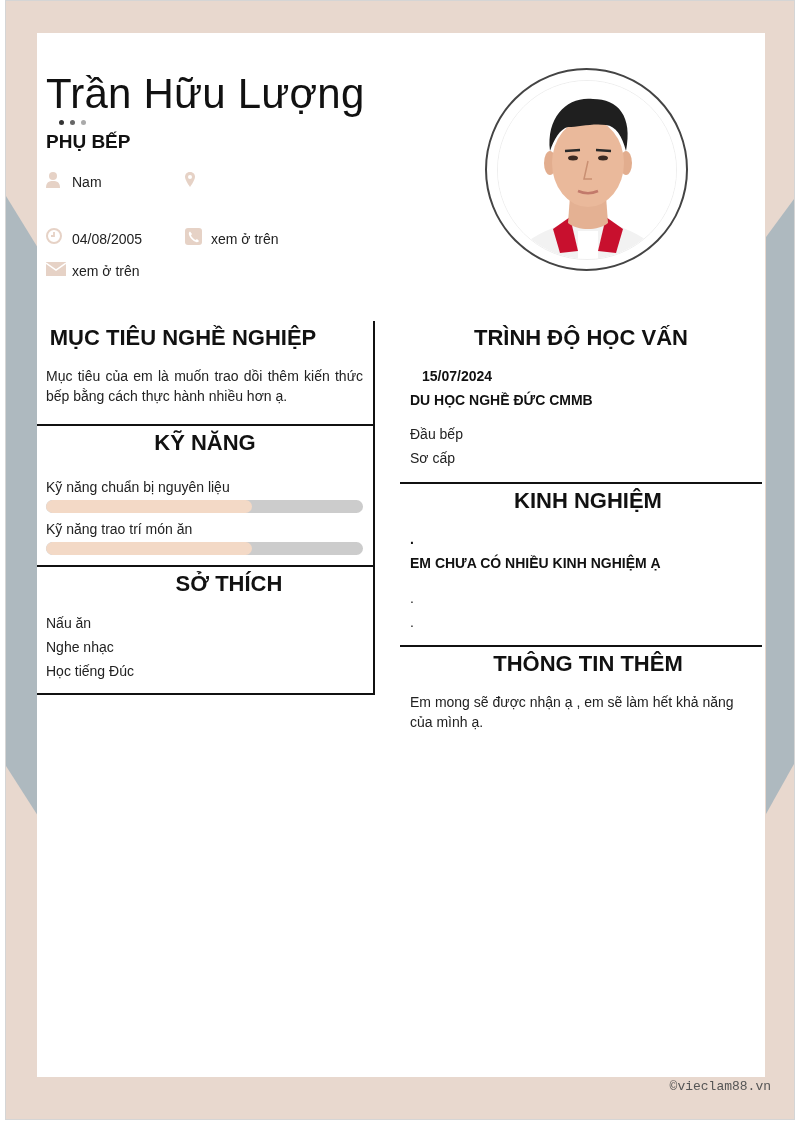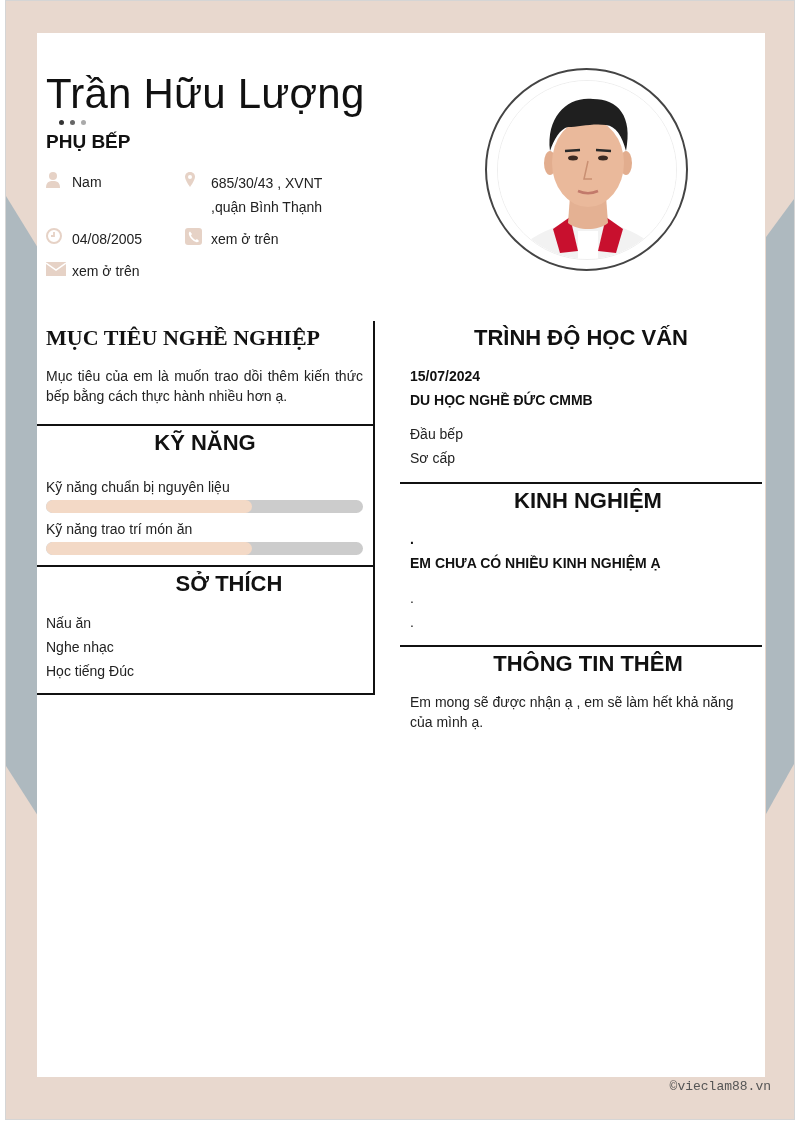--- a/index.html
+++ b/index.html
@@ -86,22 +86,20 @@
     <path d="M0 17 C0 11 3 10 7 10 C11 10 14 11 14 17 Z" fill="#e6d2c6"></path>
   </svg>
   <span class="tx">Nam</span>
 </div>
 
 <div class="info" style="left:185px; top:171px;">
   <svg class="ic" viewBox="0 0 18 18">
     <path d="M5 0 C1.5 0 0 2.5 0 5 C0 8 5 15 5 15 C5 15 10 8 10 5 C10 2.5 8.5 0 5 0 Z" fill="#e6d2c6"></path>
     <circle cx="5" cy="5" r="2" fill="#fff"></circle>
   </svg>
-  <span class="tx">685/30/43 , XVNT
-,quận Bình Thạnh</span>
 </div>
 
 <div class="info" style="left:46px; top:227px;">
   <svg class="ic" viewBox="0 0 18 18">
     <circle cx="8" cy="8" r="7" fill="none" stroke="#e6d2c6" stroke-width="2"></circle>
     <path d="M8 4 V8 H5" fill="none" stroke="#e6d2c6" stroke-width="1.8"></path>
   </svg>
   <span class="tx">04/08/2005</span>
 </div>
 
@@ -151,40 +149,40 @@
   </div>
 </div>
 
 <div class="vline"></div>
 <div class="hline" style="left:37px; top:424px; width:337px;"></div>
 <div class="hline" style="left:37px; top:565px; width:337px;"></div>
 <div class="hline" style="left:37px; top:693px; width:338px;"></div>
 <div class="hline" style="left:400px; top:482px; width:362px;"></div>
 <div class="hline" style="left:400px; top:645px; width:362px;"></div>
 
-<div class="sec-title" style="left:37px; top:325px; width:292px;font-family:Liberation Serif, serif;">MỤC TIÊU NGHỀ NGHIỆP</div>
+<div class="sec-title" style="left:37px; top:325px; width:292px;">MỤC TIÊU NGHỀ NGHIỆP</div>
 <div class="body-text justify" style="left:46px; top:366px; width:317px;">Mục tiêu của em là muốn trao dồi thêm kiến thức bếp bằng cách thực hành nhiều hơn ạ.</div>
 
 <div class="sec-title" style="left:37px; top:430px; width:336px;">KỸ NĂNG</div>
 <div class="skill-label" style="top:479px;">Kỹ năng chuẩn bị nguyên liệu</div>
 <div class="bar" style="top:500px;">
   <div class="bar-fill" style="width:65%;"></div>
 </div>
 <div class="skill-label" style="top:521px;">Kỹ năng trao trí món ăn</div>
 <div class="bar" style="top:542px;">
   <div class="bar-fill" style="width:65%;"></div>
 </div>
 
 <div class="sec-title" style="left:37px; top:571px; width:384px;">SỞ THÍCH</div>
 <div class="list-item" style="top:615px;">Nấu ăn</div>
 <div class="list-item" style="top:639px;">Nghe nhạc</div>
 <div class="list-item" style="top:663px;">Học tiếng Đúc</div>
 
 <div class="sec-title" style="left:400px; top:325px; width:362px;">TRÌNH ĐỘ HỌC VẤN</div>
-<div class="body-text bold" style="left:410px; top:366px;">15/07/2024</div>
+<div class="body-text bold" style="left:422px; top:366px;">15/07/2024</div>
 <div class="body-text bold" style="left:410px; top:390px;">DU HỌC NGHỀ ĐỨC CMMB</div>
 <div class="body-text" style="left:410px; top:424px;">Đầu bếp</div>
 <div class="body-text" style="left:410px; top:448px;">Sơ cấp</div>
 
 <div class="sec-title" style="left:400px; top:488px; width:376px;">KINH NGHIỆM</div>
 <div class="body-text bold" style="left:410px; top:529px;">.</div>
 <div class="body-text bold" style="left:410px; top:553px;text-align:right;">EM CHƯA CÓ NHIỀU KINH NGHIỆM Ạ</div>
 <div class="body-text" style="left:410px; top:588px;">.</div>
 <div class="body-text" style="left:410px; top:612px;">.</div>
 

